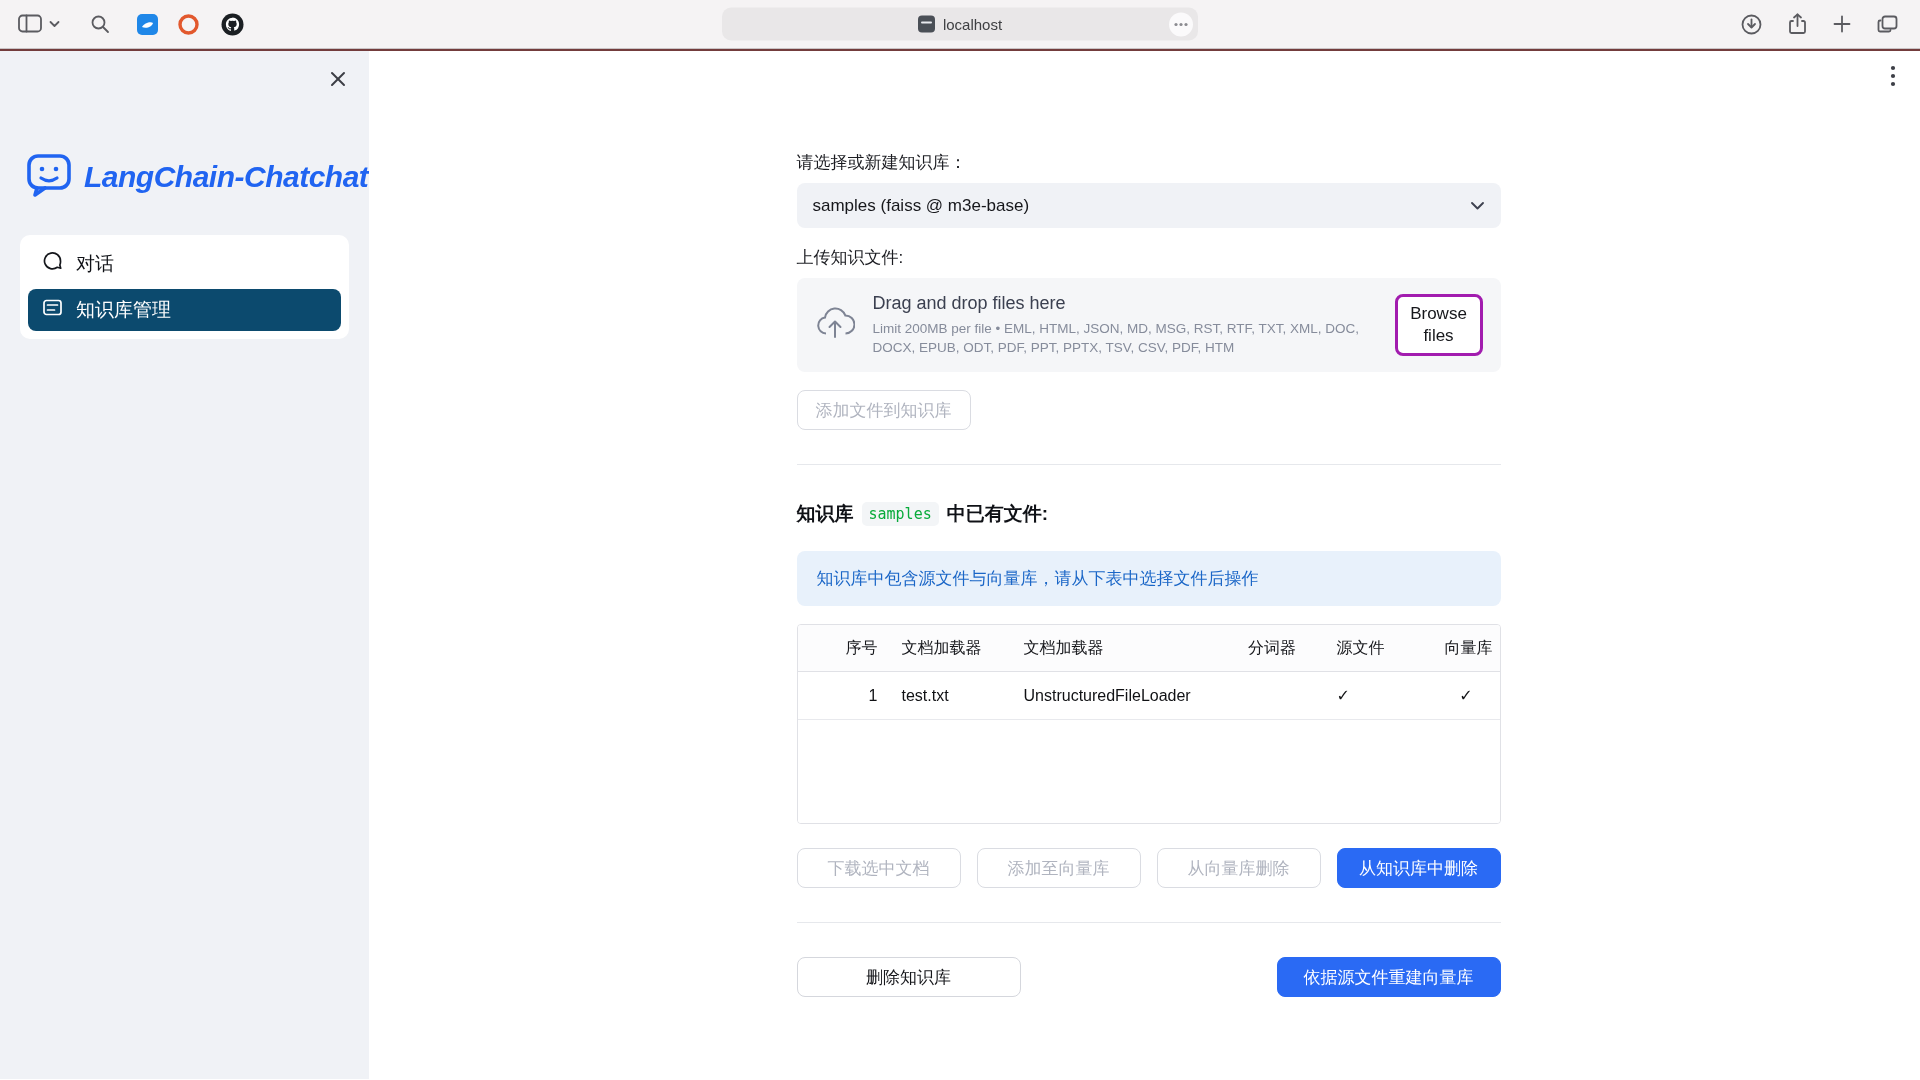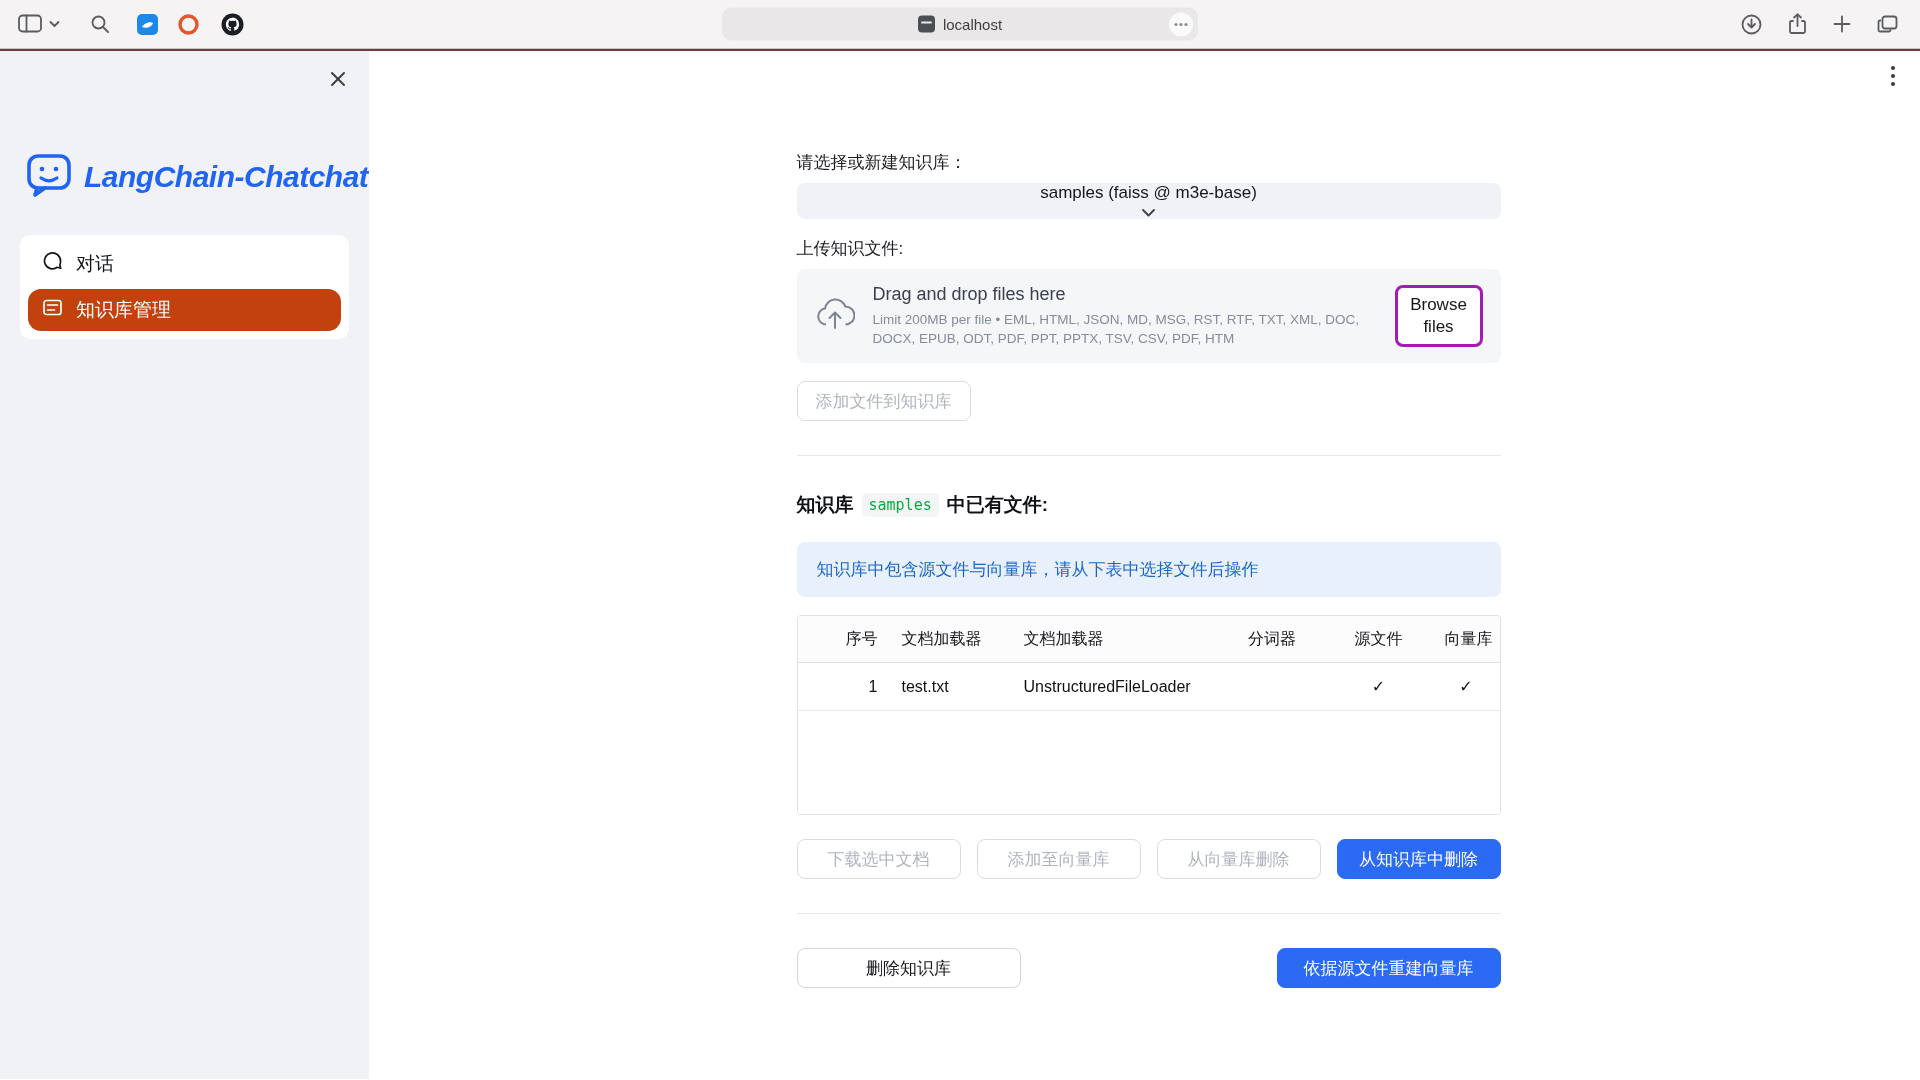--- a/index.html
+++ b/index.html
@@ -48,33 +48,33 @@
   .logo-text {
     font-size:30px; font-weight:700; font-style:italic; color:#2064f1; letter-spacing:-0.5px;
     white-space:nowrap;
   }
   .nav-card { margin:34px 20px 0 20px; background:#ffffff; border-radius:10px; padding:8px; }
   .nav-item {
     display:flex; align-items:center; gap:13px; height:42px; padding:0 14px;
     border-radius:8px; font-size:19px; color:#0f1116; cursor:pointer; margin-bottom:4px;
   }
   .nav-item:last-child { margin-bottom:0; }
-  .nav-item.active { background:#c2410c; color:#ffffff;border-radius:13px; }
+  .nav-item.active { background:#0c4a6e; color:#ffffff; }
 
   
   .app-main { flex:1; position:relative; background:#ffffff;padding-left:8px; }
   .menu-dots { position:absolute; top:14px; right:24px; cursor:pointer; }
 
   .content { width:704px; margin:0 auto; padding-top:100px; }
 
   .field-label { font-size:17px; color:#1b1c21; margin-bottom:9px; }
   .select-box {
-    height:36px; background:#f0f2f6; border-radius:8px; padding:0 16px;
+    height:45px; background:#f0f2f6; border-radius:8px; padding:0 16px;
     display:flex; align-items:center; justify-content:space-between;
-    font-size:17px; color:#16171b; cursor:pointer;flex-direction:column;
+    font-size:17px; color:#16171b; cursor:pointer;
   }
 
   .upload-label { margin-top:18px; }
   .dropzone {
     height:94px; background:#f5f6f8; border-radius:8px; padding:16px 18px;
     display:flex; align-items:center; gap:18px;
   }
   .dz-texts { flex:1; }
   .dz-title { font-size:18px; color:#3b4050; margin-bottom:6px; }
   .dz-limit { font-size:13.5px; color:#868c9b; line-height:1.4; max-width:520px; }
@@ -111,21 +111,21 @@
   .t-row  { display:flex; height:48px; align-items:center; background:#ffffff; border-bottom:1px solid #e8e9ed; font-size:16px; color:#101114; cursor:pointer; }
   .t-empty { height:103px; background:#ffffff; }
   .t-cell { padding:0 12px; position:relative; overflow:hidden; white-space:nowrap; }
   .t-head .t-cell + .t-cell::before {
     content:""; position:absolute; left:0; top:13px; bottom:13px; width:1px; background:#d8d9de;
   }
   .c0 { width:92px; text-align:right; }
   .c1 { width:122px; }
   .c2 { width:208px; }
   .c3 { width:105px; text-align:center; }
-  .c4 { width:108px; text-align:center; }
+  .c4 { width:108px; text-align:left; }
   .c5 { flex:1; text-align:center; }
 
   .actions { margin-top:24px; display:flex; gap:16px; }
   .actions .btn { flex:1; padding:0; }
 
   .divider-2 { margin-top:42px; }
   .bottom-row { margin-top:34px; display:flex; justify-content:space-between; }
   .bottom-row .btn { width:224px; padding:0; }
 </style>
 </head>

